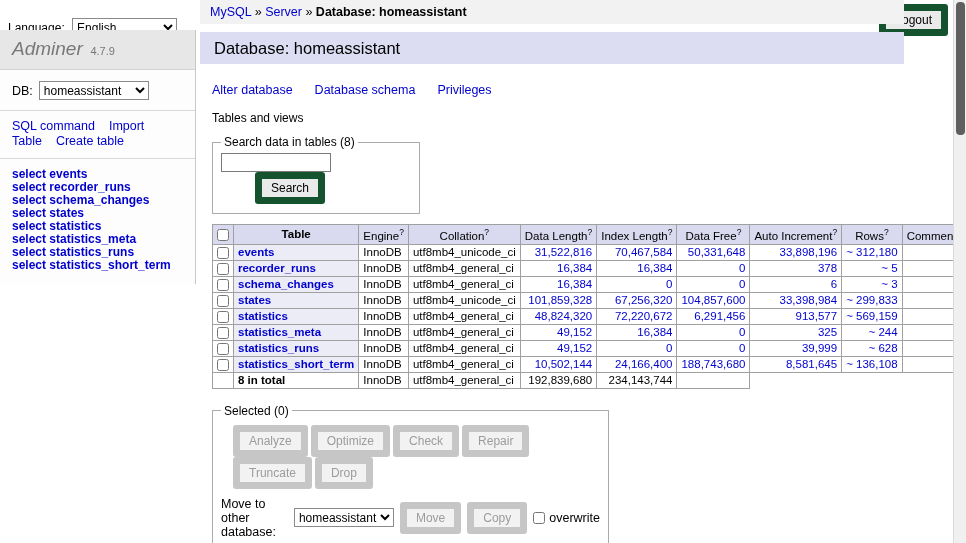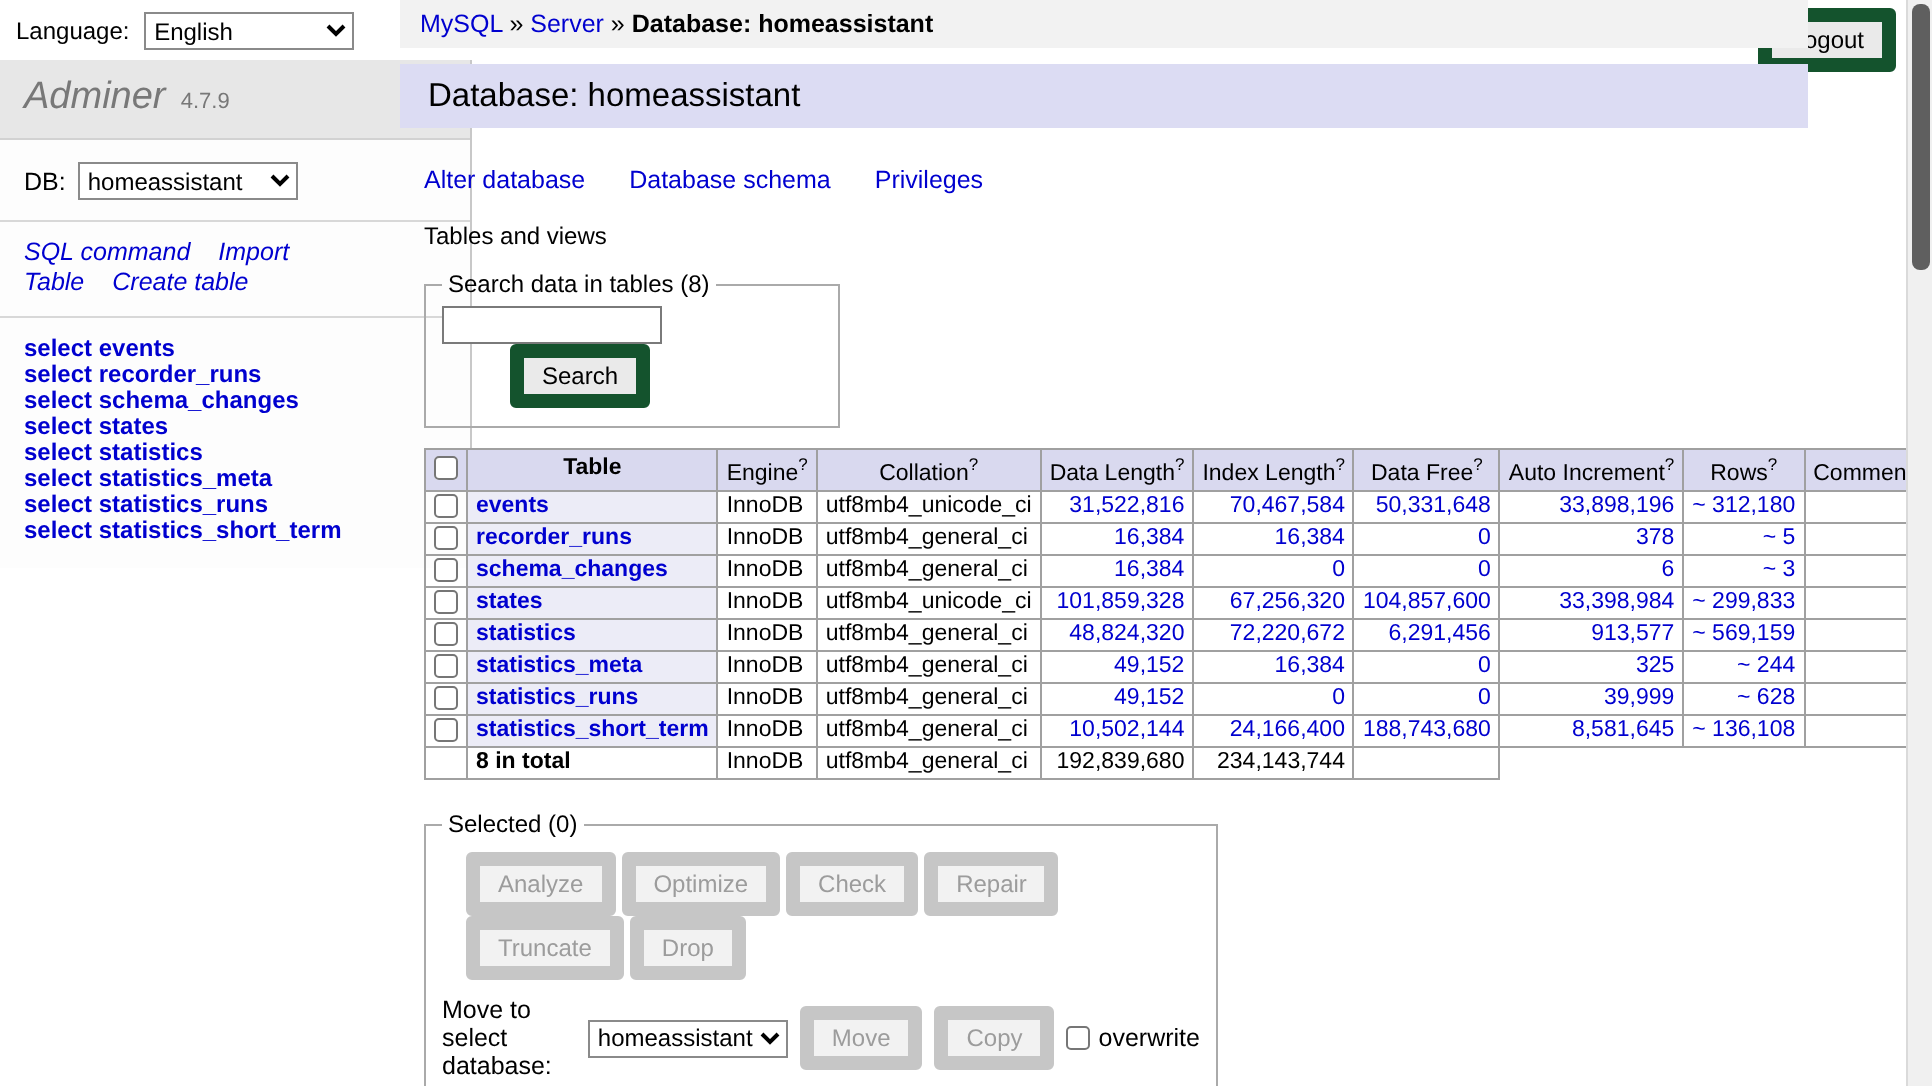--- a/index.html
+++ b/index.html
@@ -21,36 +21,36 @@
   button {
     font-family: inherit; font-size: 12px; padding: 2px 9px;
     border: 7px solid #14532d; background: #eaeaea; border-radius: 3px; color: #000;
     cursor: pointer;
   }
   button:disabled { color: #9c9c9c; background: #f2f2f2; border-color: #c6c6c6; cursor: default; }
   input[type="checkbox"] { width: 12px; height: 12px; margin: 0; vertical-align: middle; }
 
   
   .lang-control { position: absolute; left: 8px; top: 6px; font-size: 12px; }
-  .lang-control select { width: 105px; margin-left: 4px; }
+  .lang-control select { width: 105px; margin-left: 4px; margin-top: 12px; }
   .logout-btn { position: absolute; right: 18px; top: 4px; }
 
   
   .sidebar {
-    position: absolute; left: 0; top: 30px; width: 236px;
+    position: absolute; left: 0; top: 30px; width: 196px;
     background: #fdfdfd; border-right: 1px solid #c8c8c8;
   }
   .sb-h1 { background: #e7e7e7; border-bottom: 1px solid #d2d2d2; padding: 8px 12px 9px; color: #787878; }
   .sb-h1 .app-name { font-style: italic; font-size: 19px; }
   .sb-h1 .app-ver { font-size: 11px; margin-left: 4px; }
   .db-row { padding: 11px 12px 10px; font-size: 12.5px; display: flex; align-items: center; gap: 6px; }
   .db-row select { width: 110px; }
   .sidebar hr { border: 0; border-top: 1px solid #d8d8d8; }
   .menu-links { padding: 8px 12px 9px; font-size: 12.5px; line-height: 1.2; }
-  .menu-links a { margin-right: 14px; font-style: italic; }
+  .menu-links a { margin-right: 14px; }
   .table-links { padding: 9px 12px 12px; font-size: 12px; font-weight: bold; }
   .table-links a { display: block; line-height: 13px; }
 
   
   .main { position: absolute; left: 200px; top: 0; width: 704px; }
   .breadcrumb { background: var(--breadcrumb-bg, #f2f2f2); padding: 5px 10px; font-size: 12.5px; line-height: 14px; }
   .breadcrumb .sep { color: #000; }
   .h2 {
     margin-top: 8px; background: var(--header-band, #dcdcf3);
     padding: 7px 14px; font-size: 16.5px; line-height: 18px; font-weight: normal;
@@ -282,21 +282,21 @@
             <td class="num" data-name="total-index-length">234,143,744</td>
             <td class="num" data-name="total-data-free"></td>
           </tr>
         </tfoot>
     </table>
 
     <fieldset class="selected-fs" data-name="selected-fieldset">
       <legend data-name="selected-legend">Selected (0)</legend>
       <div class="actions-row" id="action-buttons" data-name="action-buttons-row"><button disabled="" data-name="action-button-analyze">Analyze</button><button disabled="" data-name="action-button-optimize">Optimize</button><button disabled="" data-name="action-button-check">Check</button><button disabled="" data-name="action-button-repair">Repair</button><button disabled="" data-name="action-button-truncate">Truncate</button><button disabled="" data-name="action-button-drop">Drop</button></div>
       <div class="move-row" data-name="move-row">
-        <span data-name="move-label">Move to select database:</span>
+        <span data-name="move-label">Move to other database:</span>
         <select data-name="move-db-select">
           <option>homeassistant</option>
         </select>
         <button disabled="" data-name="move-button">Move</button>
         <button disabled="" data-name="copy-button">Copy</button>
         <label class="overwrite" data-name="overwrite-control">
           <input type="checkbox" data-name="overwrite-checkbox" style="">
           <span data-name="overwrite-label">overwrite</span>
         </label>
       </div>

